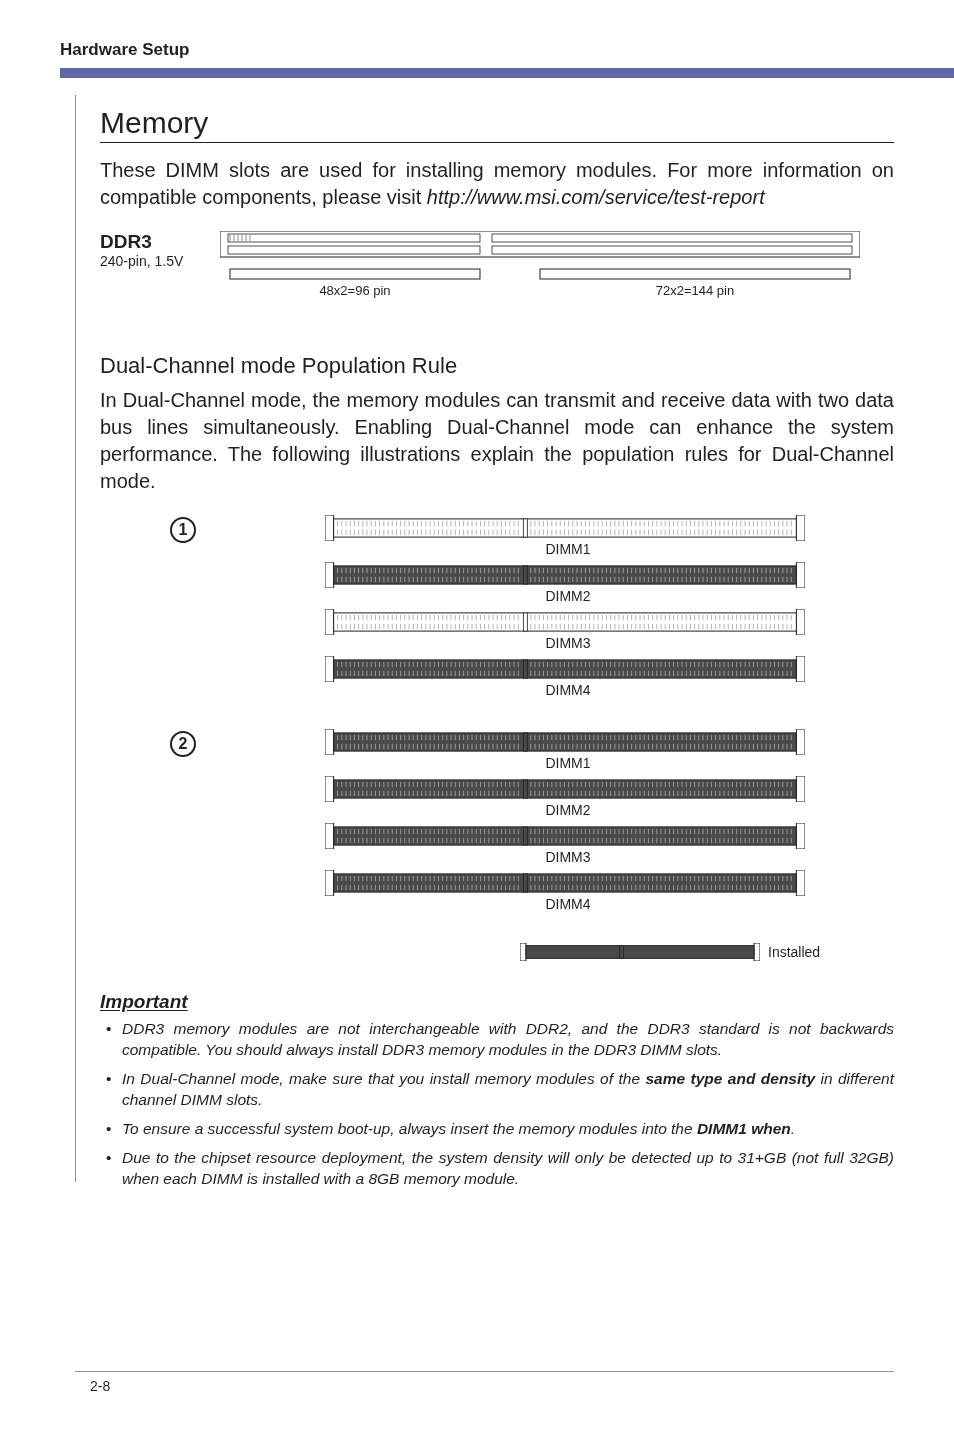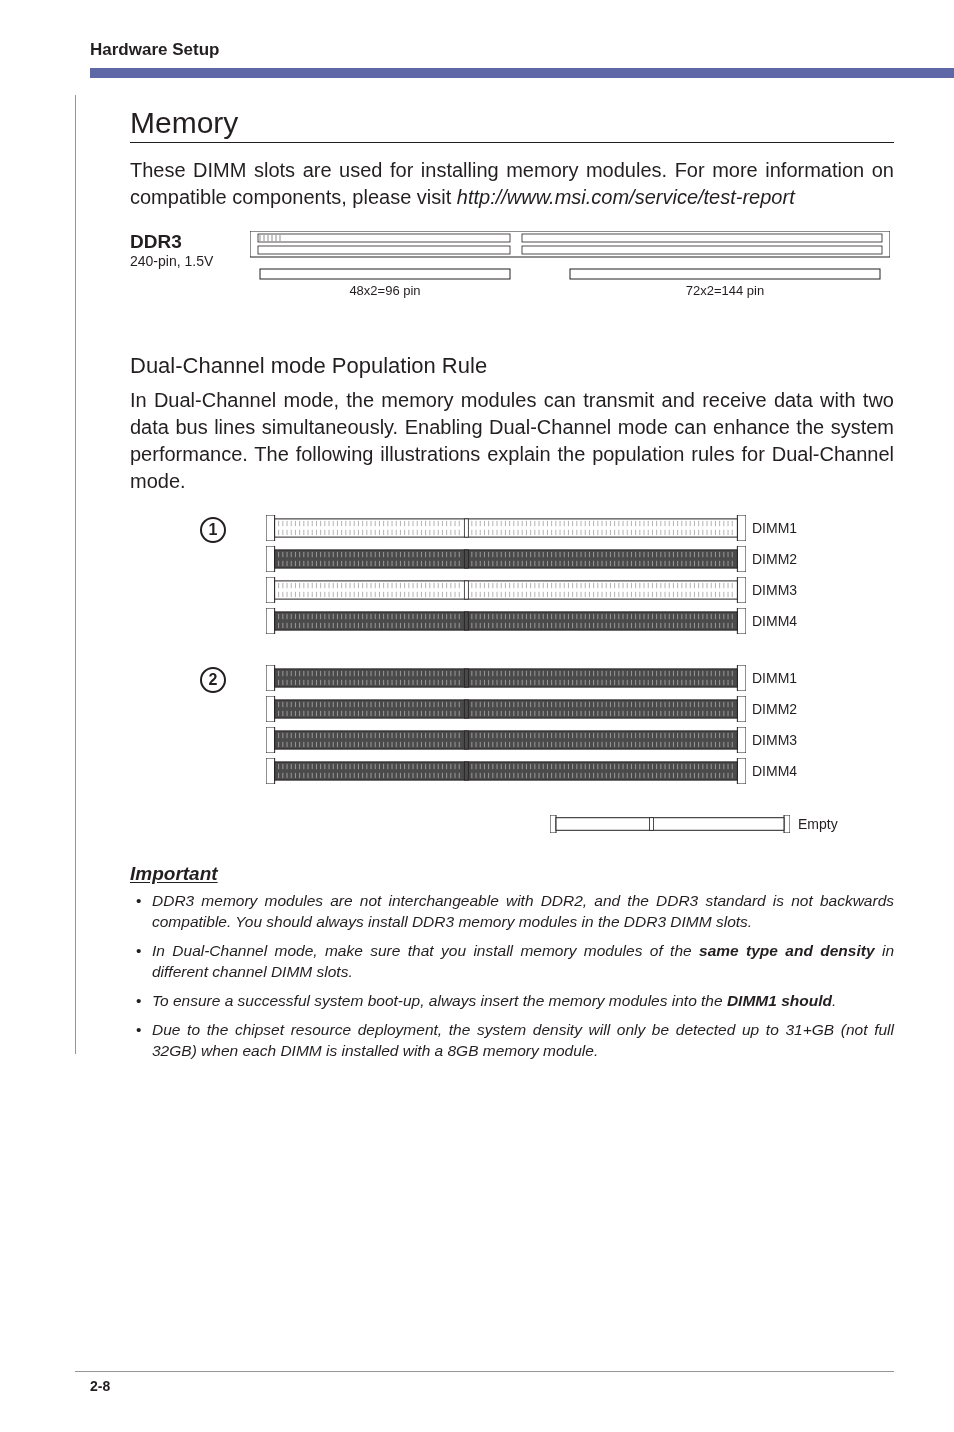--- a/index.html
+++ b/index.html
@@ -5,21 +5,21 @@
   * { box-sizing: border-box; margin: 0; padding: 0; }
   body {
     width: 954px;
     height: 1432px;
     background: #fff;
     font-family: Arial, Helvetica, sans-serif;
     color: #231f20;
     position: relative;
   }
   .page {
-    padding: 40px 60px 40px 120px;
+    padding: 40px 60px 40px 90px;
     position: relative;
   }
   .left-rule {
     position: absolute;
     left: 75px;
     top: 95px;
     bottom: 55px;
     width: 1px;
     background: #969696;
   }
@@ -90,20 +90,21 @@
     font-weight: bold;
     margin-right: 40px;
     margin-top: 2px;
     flex-shrink: 0;
   }
   .slot-stack { flex: 1; }
   .slot-row {
     display: flex;
     align-items: center;
     margin-bottom: 5px;
+    flex-direction: column;
   }
   .slot-svg { flex-shrink: 0; }
   .slot-label {
     font-size: 14px;
     margin-left: 6px;
   }
   .legend {
     margin-left: 430px;
     margin-bottom: 30px;
   }
@@ -141,21 +142,20 @@
     left: 6px;
     top: 0;
     font-style: normal;
   }
   .bold-italic { font-weight: bold; font-style: italic; }
   .footer {
     position: absolute;
     bottom: 38px;
     left: 90px;
     font-size: 14px;
-    font-weight: bold;
   }
   .footer-rule {
     position: absolute;
     bottom: 60px;
     left: 75px;
     right: 60px;
     height: 1px;
     background: #969696;
   }
 </style>
@@ -2013,38 +2013,38 @@
               <line x1="466.23999999999916" y1="14.82" x2="466.23999999999916" y2="20.1"></line>
             </g>
           </svg>
           <span class="slot-label">DIMM4</span>
         </div>
     </div>
   </div>
 
   <div class="legend">
     <div class="legend-row">
-      <svg class="slot-svg slot-empty" width="240" height="18" viewBox="0 0 240 18">
+      <svg class="slot-svg slot-installed" width="240" height="18" viewBox="0 0 240 18">
           <rect x="0" y="0" width="6" height="18" fill="#fff" stroke="#231f20" stroke-width="1"></rect>
           <rect x="234" y="0" width="6" height="18" fill="#fff" stroke="#231f20" stroke-width="1"></rect>
-          <rect x="6" y="2.7" width="228" height="12.6" fill="#fff" stroke="#231f20" stroke-width="1"></rect>
-          <rect x="99.47999999999999" y="2.7" width="4" height="12.6" fill="#fff" stroke="#231f20" stroke-width="0.8"></rect>
+          <rect x="6" y="2.7" width="228" height="12.6" fill="#4a4a4a" stroke="#231f20" stroke-width="1"></rect>
+          <rect x="99.47999999999999" y="2.7" width="4" height="12.6" fill="#4a4a4a" stroke="#231f20" stroke-width="0.8"></rect>
         </svg>
-      <span class="legend-label">Empty</span>
+      <span class="legend-label">Installed</span>
     </div>
   </div>
 
   <div class="important-title">Important</div>
   <ul class="bullet-list">
     <li>DDR3 memory modules are not interchangeable with DDR2, and the DDR3 standard is not backwards compatible. You should always install DDR3 memory modules in the DDR3 DIMM slots.</li>
     <li>
       <span>In Dual-Channel mode, make sure that you install memory modules of the </span><span class="bold-italic">same type and density</span><span> in different channel DIMM slots.</span>
     </li>
     <li>
-      <span>To ensure a successful system boot-up, always insert the memory modules into the </span><span class="bold-italic">DIMM1 should</span><span>.</span>
+      <span>To ensure a successful system boot-up, always insert the memory modules into the </span><span class="bold-italic">DIMM1 when</span><span>.</span>
     </li>
     <li>Due to the chipset resource deployment, the system density will only be detected up to 31+GB (not full 32GB) when each DIMM is installed with a 8GB memory module.</li>
   </ul>
 
 </div>
 
 <div class="footer-rule"></div>
 <div class="footer">2-8</div>
 
 </body></html>

